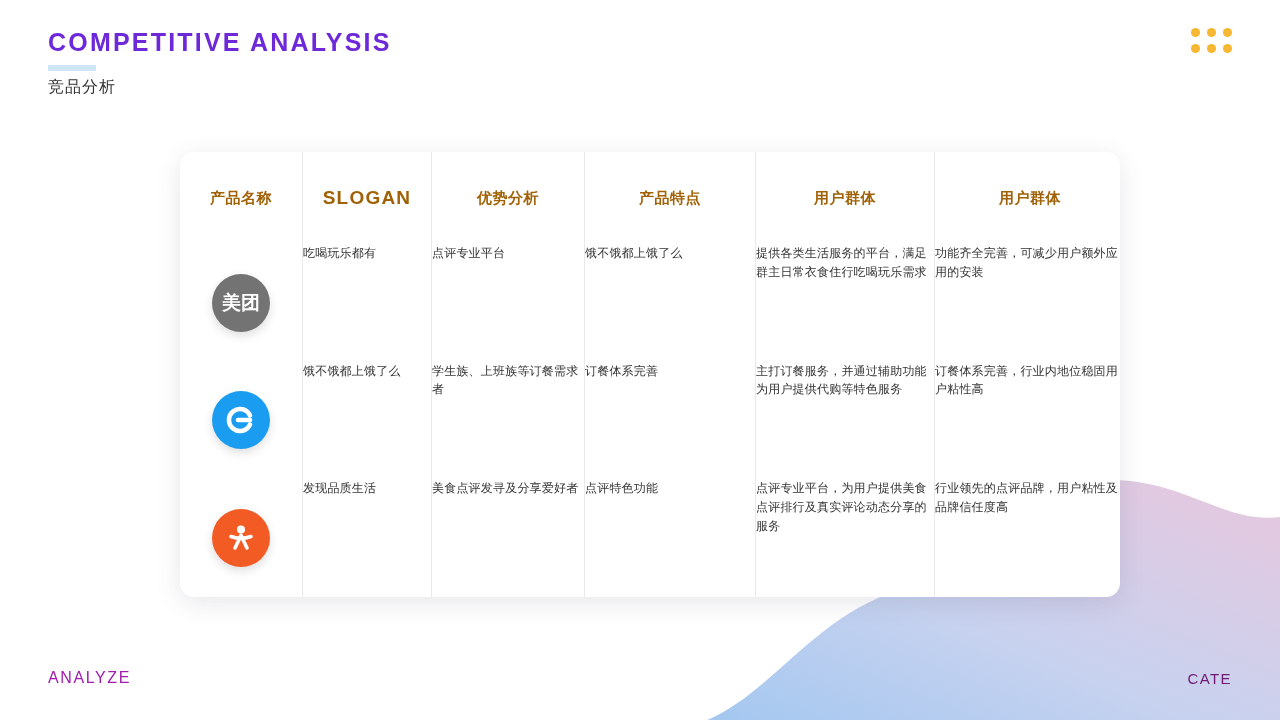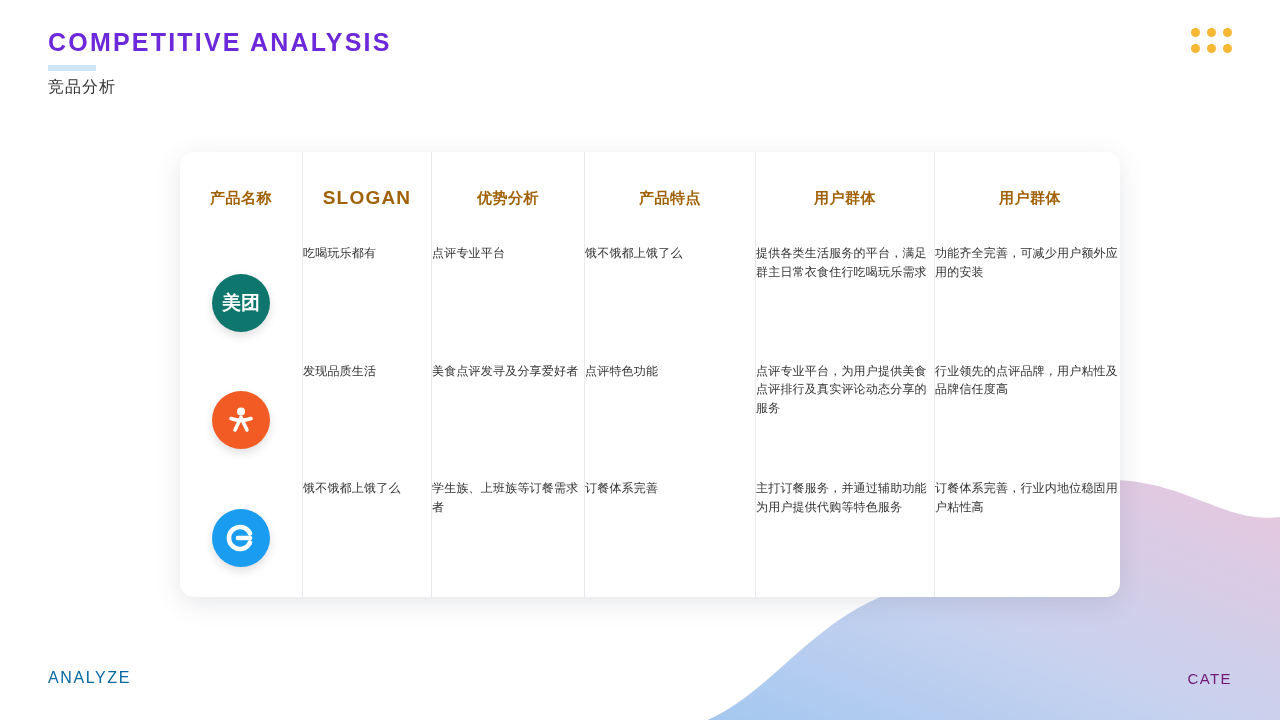--- a/index.html
+++ b/index.html
@@ -132,33 +132,33 @@
     border-radius: 50%;
     display: inline-flex;
     align-items: center;
     justify-content: center;
     color: #fff;
     font-size: 19px;
     font-weight: bold;
     letter-spacing: 0;
     box-shadow: 0 4px 10px rgba(0,0,0,0.13);
   }
-  .logo.meituan { background: #0f766e; font-size: 19px; }
+  .logo.meituan { background: #737373; font-size: 19px; }
   .logo.eleme { background: #1a9cf0; }
   .logo.dianping { background: #f25b24; }
   .logo svg { display: block; }
 
   
   .footer-left {
     position: absolute;
     left: 48px;
     bottom: 33px;
     font-size: 16px;
     letter-spacing: 1.6px;
-    color: #0369a1;
+    color: #a21caf;
     z-index: 6;
   }
   .footer-right {
     position: absolute;
     right: 48px;
     bottom: 33px;
     font-size: 15px;
     letter-spacing: 1.4px;
     color: #701a75;
     z-index: 6;
@@ -211,56 +211,56 @@
         <td class="cell logo-cell">
           <span class="logo meituan">
             <span>美团</span>
           </span>
         </td>
         <td class="cell">吃喝玩乐都有</td>
         <td class="cell">点评专业平台</td>
         <td class="cell">饿不饿都上饿了么</td>
         <td class="cell">提供各类生活服务的平台，满足群主日常衣食住行吃喝玩乐需求</td>
         <td class="cell">功能齐全完善，可减少用户额外应用的安装</td>
+      </tr>
+
+      <tr>
+        <td class="cell logo-cell">
+          <span class="logo eleme">
+            <svg width="34" height="34" viewBox="0 0 34 34">
+              <path d="M26 12.5 A11 11 0 1 0 26 21.5" fill="none" stroke="#ffffff" stroke-width="4.6" stroke-linecap="round"></path>
+              <line x1="14" y1="17" x2="26" y2="17" stroke="#ffffff" stroke-width="4.6" stroke-linecap="round"></line>
+            </svg>
+          </span>
+        </td>
+        <td class="cell">饿不饿都上饿了么</td>
+        <td class="cell">学生族、上班族等订餐需求者</td>
+        <td class="cell">订餐体系完善</td>
+        <td class="cell">主打订餐服务，并通过辅助功能为用户提供代购等特色服务</td>
+        <td class="cell">订餐体系完善，行业内地位稳固用户粘性高</td>
       </tr>
 
       <tr>
         <td class="cell logo-cell">
           <span class="logo dianping">
             <svg width="34" height="34" viewBox="0 0 34 34">
               <circle cx="17" cy="8.5" r="4" fill="#ffffff"></circle>
               <path d="M7 15.5 Q17 19 27 15.5" fill="none" stroke="#ffffff" stroke-width="3.6" stroke-linecap="round"></path>
               <path d="M17 14.5 L11 27" fill="none" stroke="#ffffff" stroke-width="3.6" stroke-linecap="round"></path>
               <path d="M17 14.5 L23 27" fill="none" stroke="#ffffff" stroke-width="3.6" stroke-linecap="round"></path>
             </svg>
           </span>
         </td>
         <td class="cell">发现品质生活</td>
         <td class="cell">美食点评发寻及分享爱好者</td>
         <td class="cell">点评特色功能</td>
         <td class="cell">点评专业平台，为用户提供美食点评排行及真实评论动态分享的服务</td>
         <td class="cell">行业领先的点评品牌，用户粘性及品牌信任度高</td>
       </tr>
 
-      <tr>
-        <td class="cell logo-cell">
-          <span class="logo eleme">
-            <svg width="34" height="34" viewBox="0 0 34 34">
-              <path d="M26 12.5 A11 11 0 1 0 26 21.5" fill="none" stroke="#ffffff" stroke-width="4.6" stroke-linecap="round"></path>
-              <line x1="14" y1="17" x2="26" y2="17" stroke="#ffffff" stroke-width="4.6" stroke-linecap="round"></line>
-            </svg>
-          </span>
-        </td>
-        <td class="cell">饿不饿都上饿了么</td>
-        <td class="cell">学生族、上班族等订餐需求者</td>
-        <td class="cell">订餐体系完善</td>
-        <td class="cell">主打订餐服务，并通过辅助功能为用户提供代购等特色服务</td>
-        <td class="cell">订餐体系完善，行业内地位稳固用户粘性高</td>
-      </tr>
-
     </tbody>
   </table>
 </div>
 
 <svg class="blob" viewBox="0 0 620 260" preserveAspectRatio="none">
   <defs>
     <linearGradient id="blobGrad" x1="0" y1="1" x2="1" y2="0">
       <stop offset="0%" stop-color="#9fc6f0"></stop>
       <stop offset="45%" stop-color="#c7d2ef"></stop>
       <stop offset="100%" stop-color="#e8c7dd"></stop>

